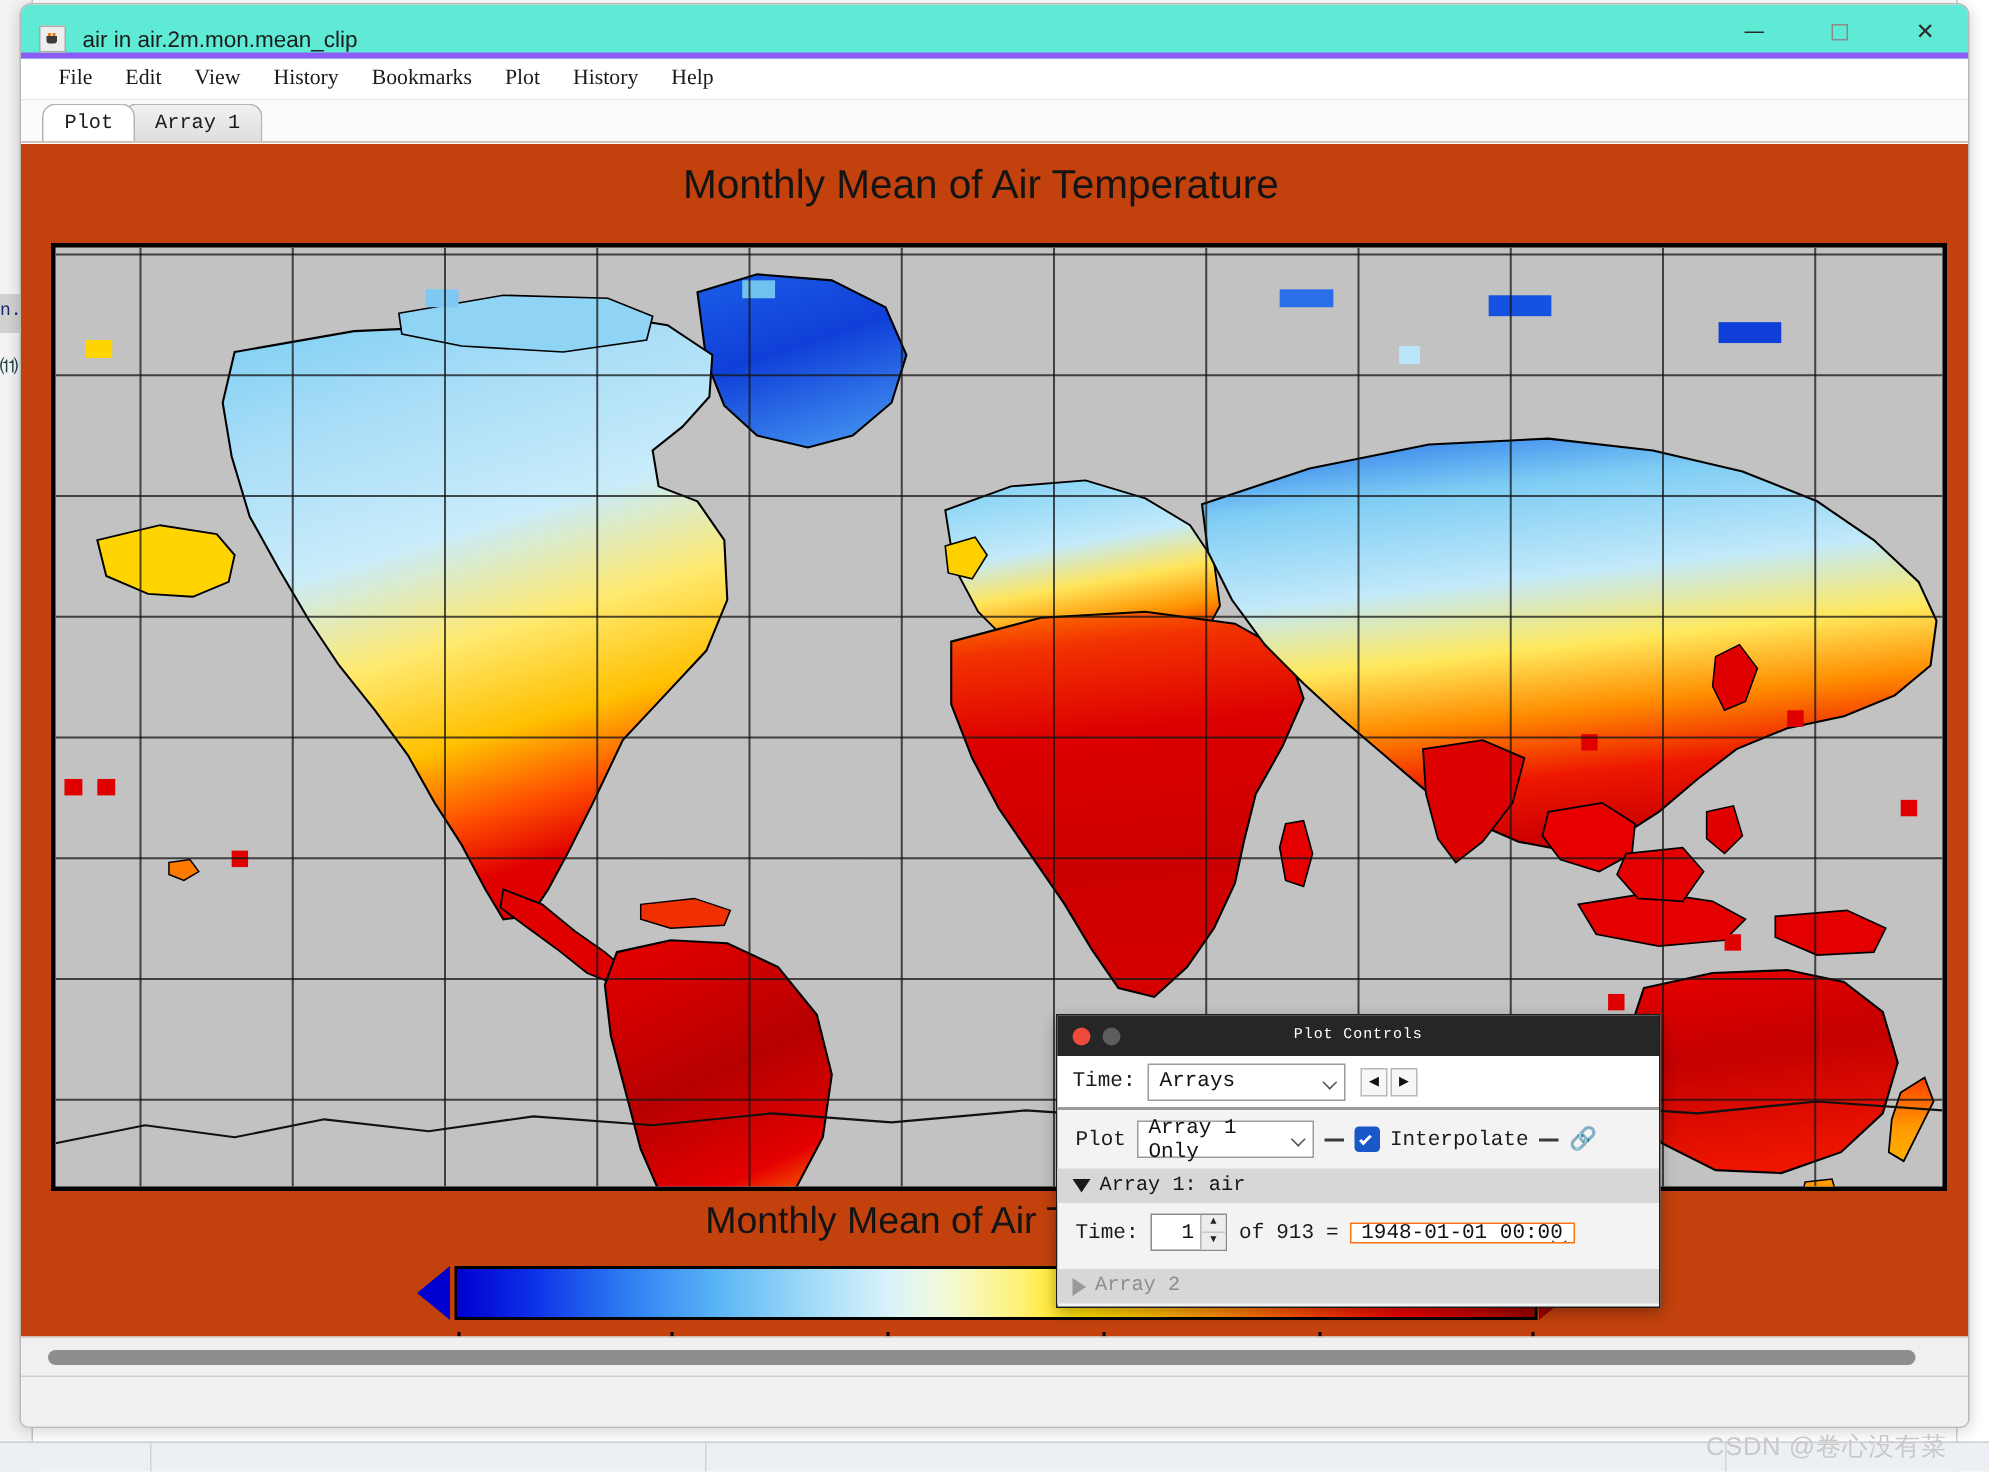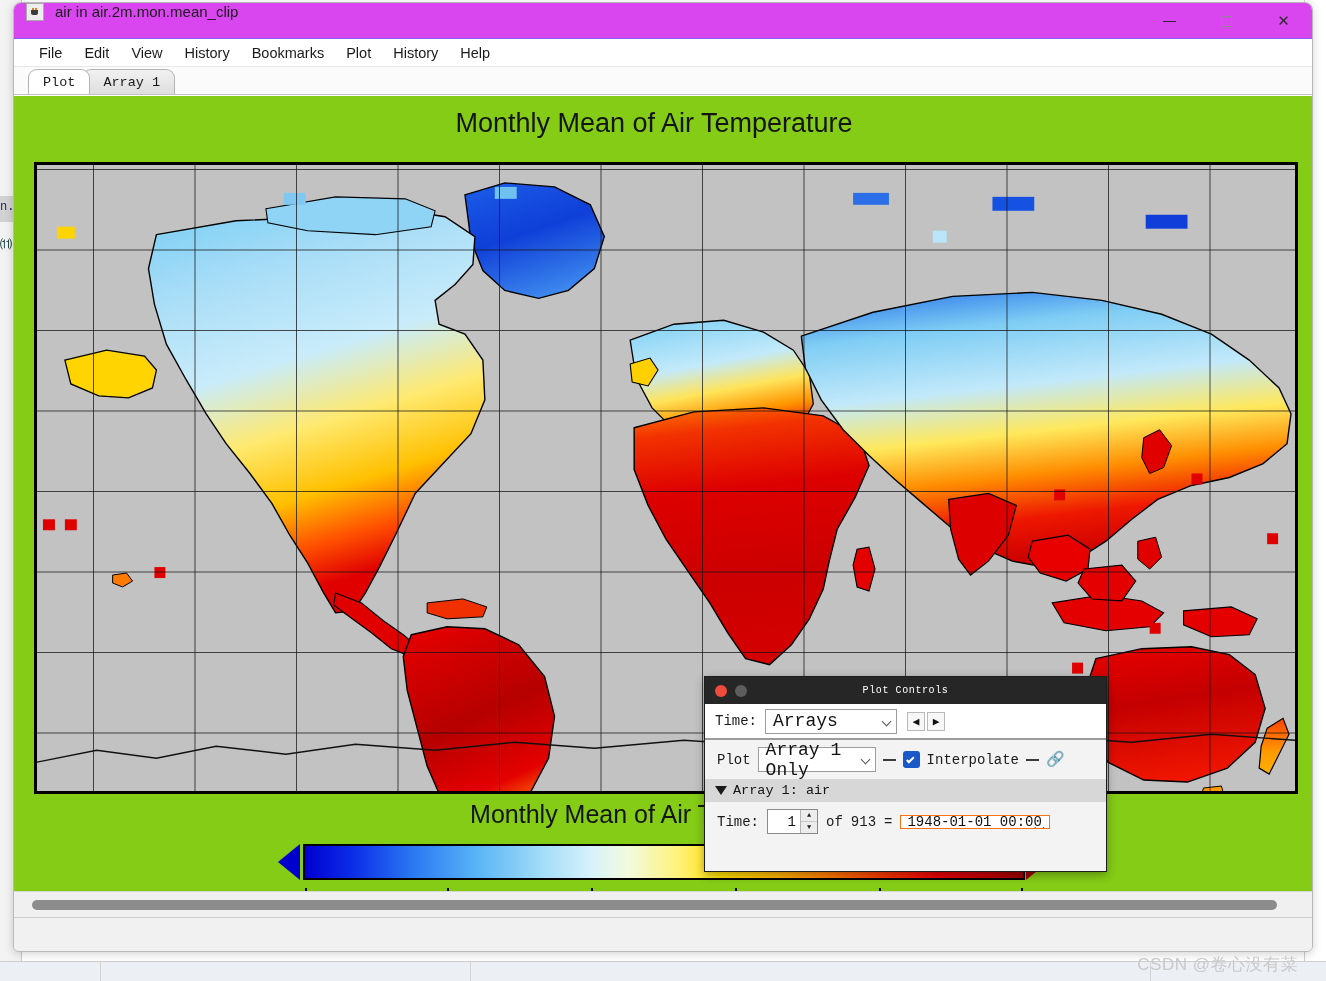--- a/index.html
+++ b/index.html
@@ -67,23 +67,23 @@
     background: #f4f4f4;
     border: 1px solid #b9b9b9;
     border-radius: 8px 8px 6px 6px;
     box-shadow: 0 2px 10px rgba(0,0,0,0.18);
     overflow: hidden;
   }
 
   
   #titlebar {
     position: relative; height: 36px; width: 100%;
-    background: #d946ef;
-    border-bottom: 1px solid #8b5cf6;
-    display: flex; align-items: flex-start;
+    background: #5eead4;
+    border-bottom: 4px solid #8b5cf6;
+    display: flex; align-items: flex-end;
   }
   #app-icon {
     margin-left: 12px; width: 18px; height: 18px;
     background: #ededed; border: 1px solid #a9a9a9;
     display: flex; align-items: center; justify-content: center;
     font-size: 11px; color: #5a4a20; line-height: 1;
   }
   #app-icon .cup { display:block; width:11px; height:9px; position:relative; }
   #app-icon .cup::before {
     content:''; position:absolute; left:1px; top:2px; width:7px; height:5px;
@@ -108,21 +108,21 @@
 
   
   #menubar {
     height: 28px; background: #ffffff;
     display: flex; align-items: center;
     padding-left: 14px; gap: 0px;
     border-bottom: 1px solid #e8e8e8;
   }
   .menu-item {
     padding: 3px 11px; font-size: 14.5px; color: #1a1a1a;
-    font-family: Liberation Sans, sans-serif; border-radius: 2px;
+    font-family: Liberation Serif, serif; border-radius: 2px;
   }
 
   
   #tabstrip {
     height: 28px; background: #fbfbfb;
     display: flex; align-items: flex-end;
     padding-left: 14px;
     border-bottom: 1px solid #c2c2c2;
     position: relative;
   }
@@ -144,21 +144,21 @@
   }
   .tab.inactive {
     background: linear-gradient(#f1f1f1, #dedede);
     z-index: 1; padding-left: 20px;
   }
 
   
   #canvas-wrap {
     position: relative;
     height: 817px; width: 100%;
-    background: #84cc16;
+    background: #c2410c;
     border-top: 1px solid #ffffff;
     overflow: hidden;
   }
   #plot-title {
     position: absolute; top: 12px; left: 0; width: 1280px;
     text-align: center; font-size: 27px; color: #141414;
     font-family: "Liberation Sans", sans-serif;
   }
 
   
@@ -251,21 +251,21 @@
   }
   #pc-row-show {
     height: 36px; display: flex; align-items: center;
     padding-left: 10px; background: #ffffff;
     border-bottom: 2px solid #9a9a9a;
   }
   .pc-label { font-size: 14px; color: #1a1a1a; font-family: "Liberation Mono", monospace; }
   .pc-select {
     position: relative; background: #fff; border: 1px solid #9c9c9c;
     height: 25px; display: flex; align-items: center;
-    padding: 0 22px 0 7px; font-size: 18px; color: #111;
+    padding: 0 22px 0 7px; font-size: 14px; color: #111;
     font-family: "Liberation Mono", monospace;
   }
   .pc-select .chev {
     position: absolute; right: 6px; top: 8px;
     width: 7px; height: 7px; border-right: 1.4px solid #555;
     border-bottom: 1.4px solid #555; transform: rotate(45deg);
   }
   .nav-btn {
     width: 18px; height: 19px; border: 1px solid #b9b9b9; background: #f7f7f7;
     display: flex; align-items: center; justify-content: center;
@@ -651,20 +651,24 @@
           </span>
           <span class="pc-label">of</span>
           <span class="pc-label">913</span>
           <span class="pc-label">=</span>
           <span class="time-select">
             <span>1948-01-01 00:00</span>
             <span class="chev"></span>
           </span>
         </div>
 
+        <div class="pc-array-header collapsed">
+          <span class="tri-right"></span>
+          <span>Array 2</span>
+        </div>
       </div>
     </div>
   </div>
 
   <div id="hscroll-area">
     <div id="hscroll-thumb"></div>
   </div>
   <div id="statusbar"></div>
 </div>
 

